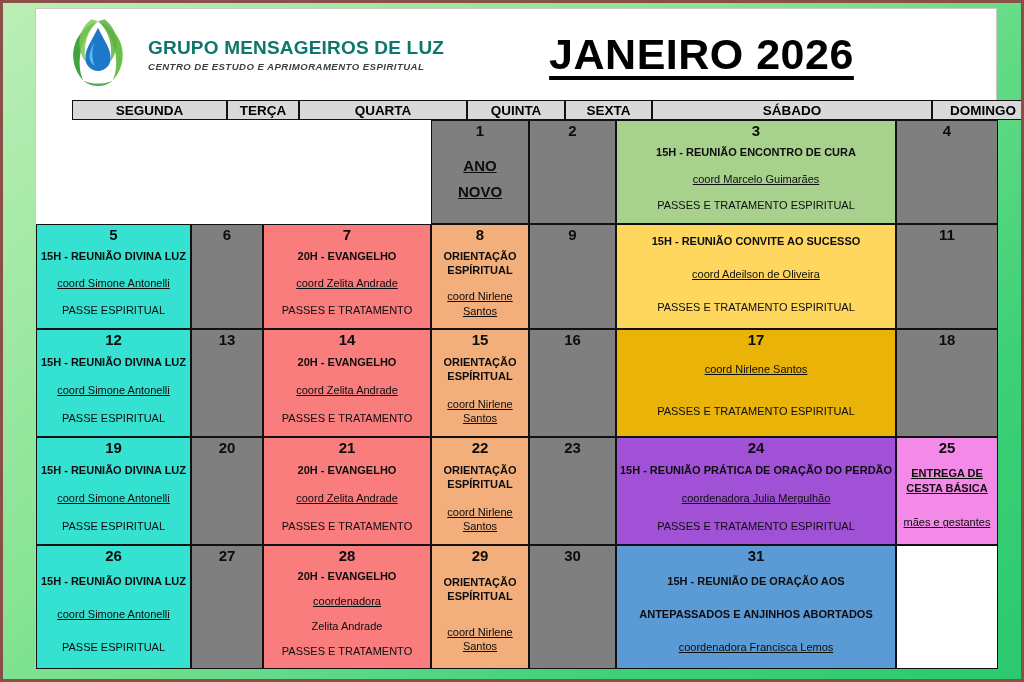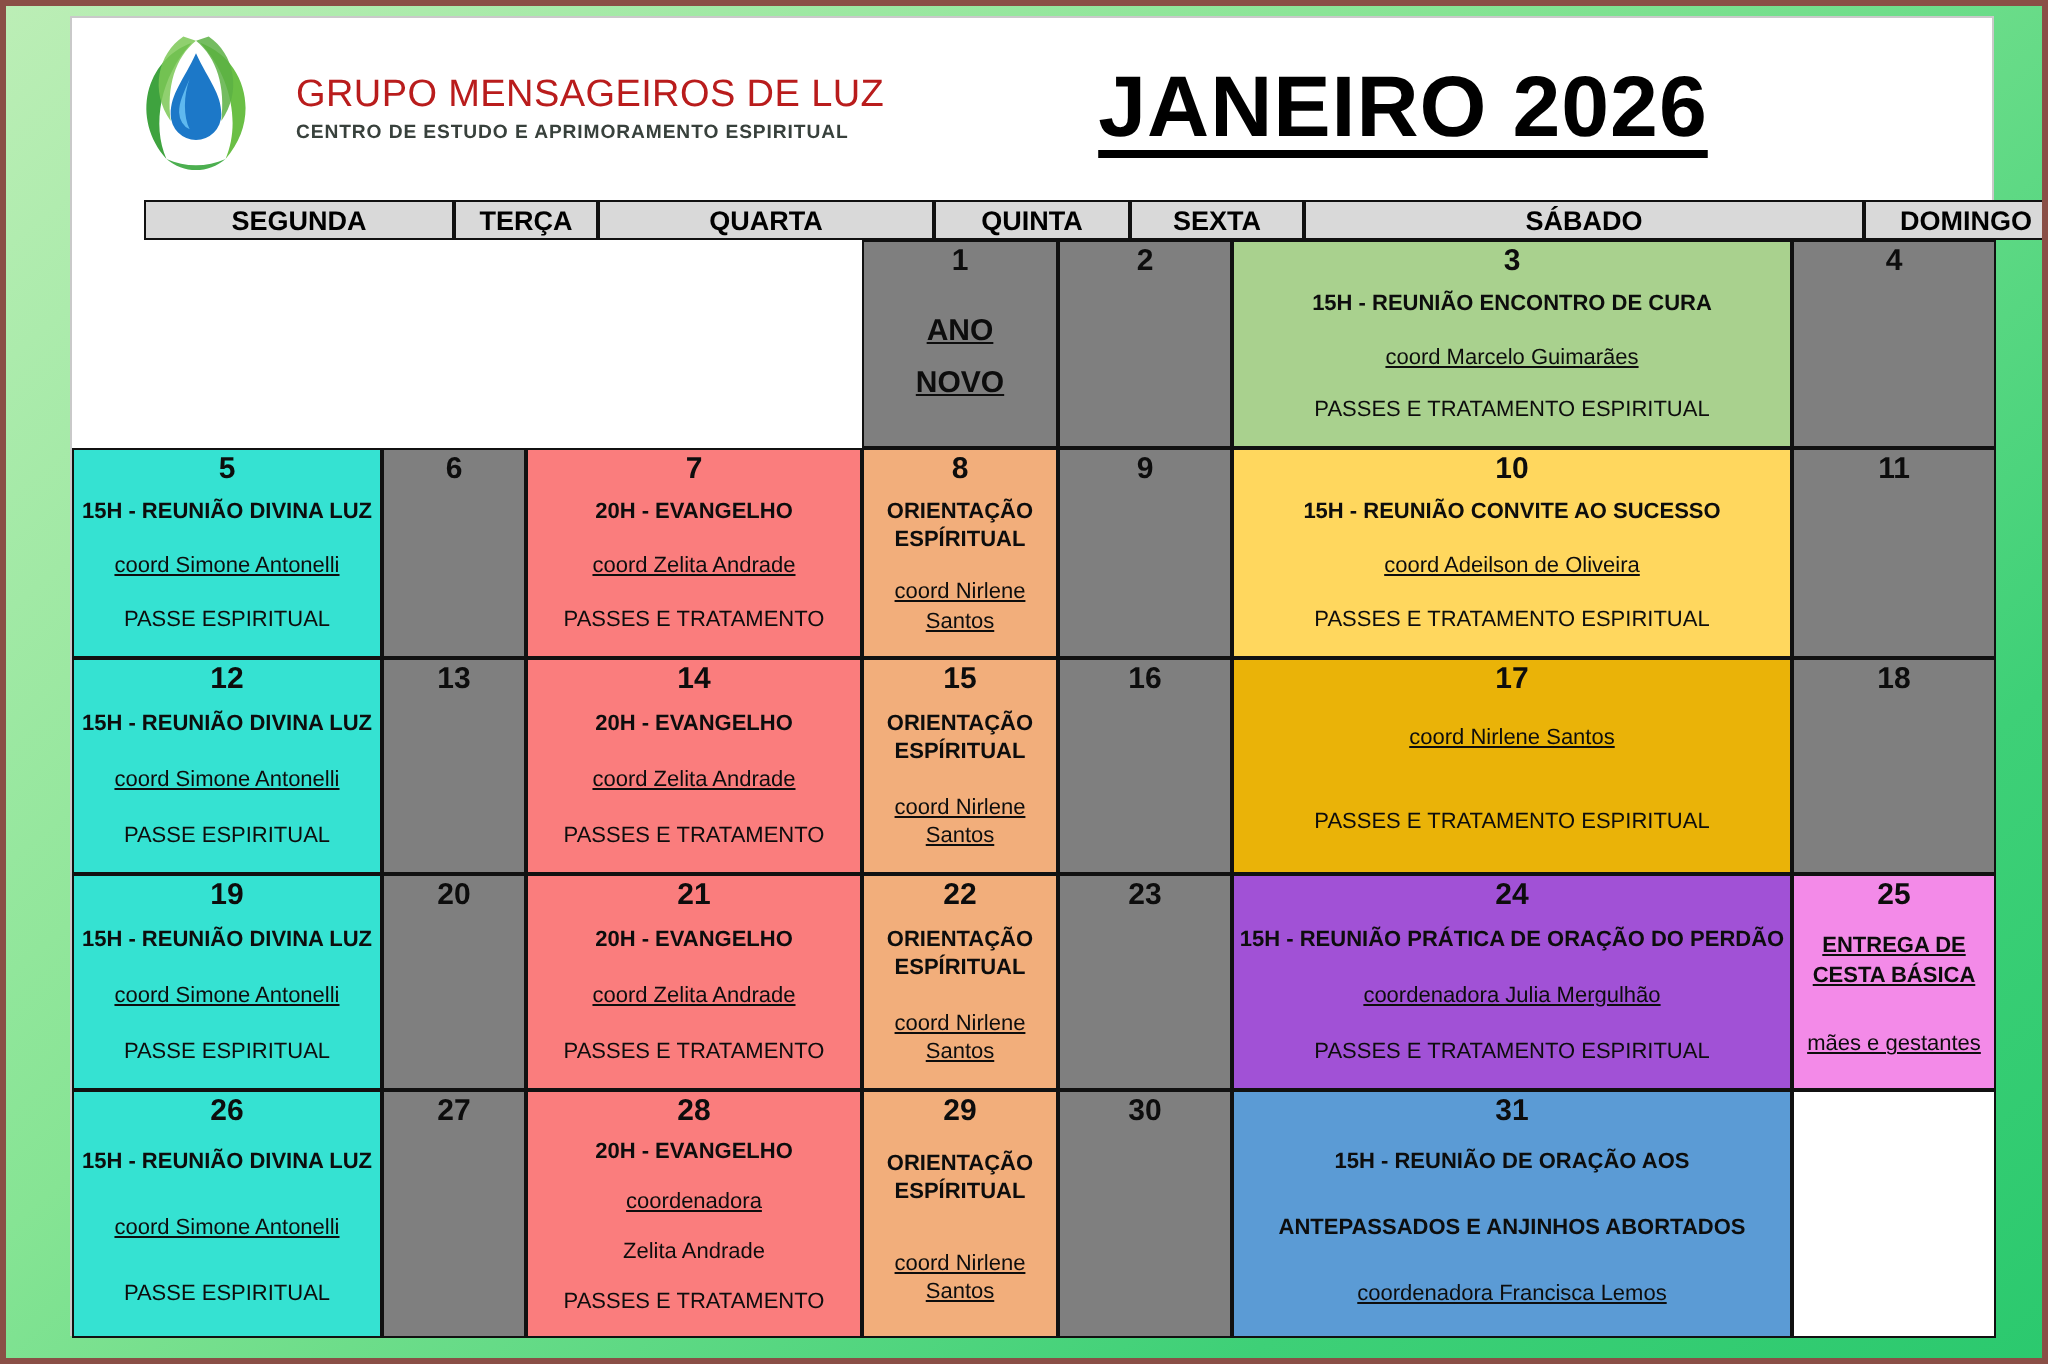--- a/index.html
+++ b/index.html
@@ -7,22 +7,22 @@
   body{background:linear-gradient(140deg,#bceeb6 0%,#86e494 40%,#3ed077 78%,#2bc96e 100%);}
   .frame{position:fixed;inset:0;border:3px solid #8a4f46;pointer-events:none;z-index:50;}
 
   .card{position:absolute;left:35px;top:8px;width:962px;height:660px;background:#ffffff;
     border:1px solid #c9c9c9;box-sizing:border-box;}
 
   
   .hdr{height:91px;display:flex;align-items:center;}
   .org-group{display:flex;align-items:center;gap:12px;padding-left:24px;width:405px;box-sizing:border-box;}
   .org-text{display:flex;flex-direction:column;}
-  .org-name{font-size:19px;font-weight:normal;color:#b91c1c;letter-spacing:.2px;white-space:nowrap;}
-  .org-sub{font-size:9.6px;font-weight:bold;color:#38413c;letter-spacing:.45px;margin-top:2px;white-space:nowrap;}
+  .org-name{font-size:19px;font-weight:bold;color:#0f766e;letter-spacing:.2px;white-space:nowrap;}
+  .org-sub{font-size:9.6px;font-weight:bold;color:#38413c;letter-spacing:.45px;margin-top:2px;white-space:nowrap;font-style:italic;}
   .month-title{flex:1;text-align:center;font-size:43px;font-weight:bold;color:#000;
     text-decoration:underline;text-decoration-thickness:4px;text-underline-offset:7px;
     letter-spacing:.5px;padding-right:34px;}
 
   
   .wk-row,.week-row{display:grid;grid-template-columns:155px 72px 168px 98px 87px 280px 102px;}
   .wk-row{height:20px;margin-left:36px;}
   .wk-cell{background:#d9d9d9;box-shadow:inset 0 0 0 1px #111;display:flex;align-items:center;
     justify-content:center;font-size:13.5px;font-weight:bold;color:#000;}
   #calendar-grid .week-row:nth-child(1){height:104px}
@@ -131,21 +131,20 @@
           <div class="daynum">8</div>
           <div class="lines">
             <div class="line title">ORIENTAÇÃO ESPÍRITUAL</div>
             <div class="line link">coord Nirlene Santos</div>
           </div>
         </div>
         <div class="cell" style="background: rgb(127, 127, 127);">
           <div class="daynum">9</div>
         </div>
         <div class="cell" style="background: rgb(255, 215, 94);">
-          <div class="daynum">10</div>
           <div class="lines">
             <div class="line title">15H - REUNIÃO CONVITE AO SUCESSO</div>
             <div class="line link">coord Adeilson de Oliveira</div>
             <div class="line plain">PASSES E TRATAMENTO ESPIRITUAL</div>
           </div>
         </div>
         <div class="cell" style="background: rgb(127, 127, 127);">
           <div class="daynum">11</div>
         </div>
       </div>

